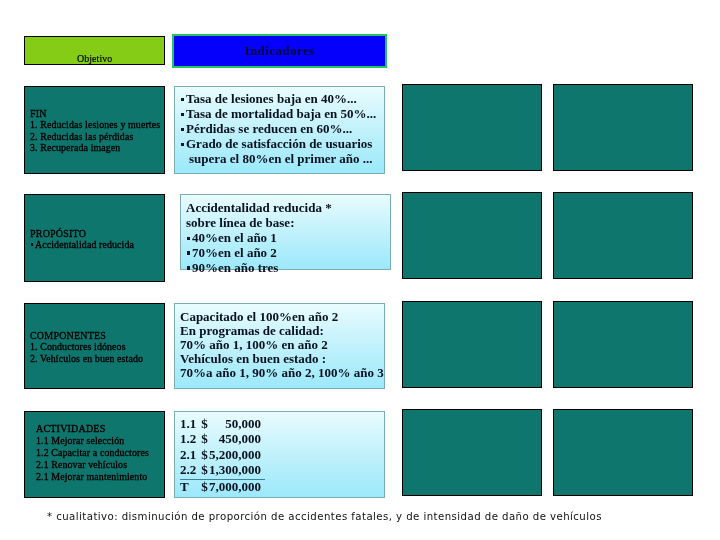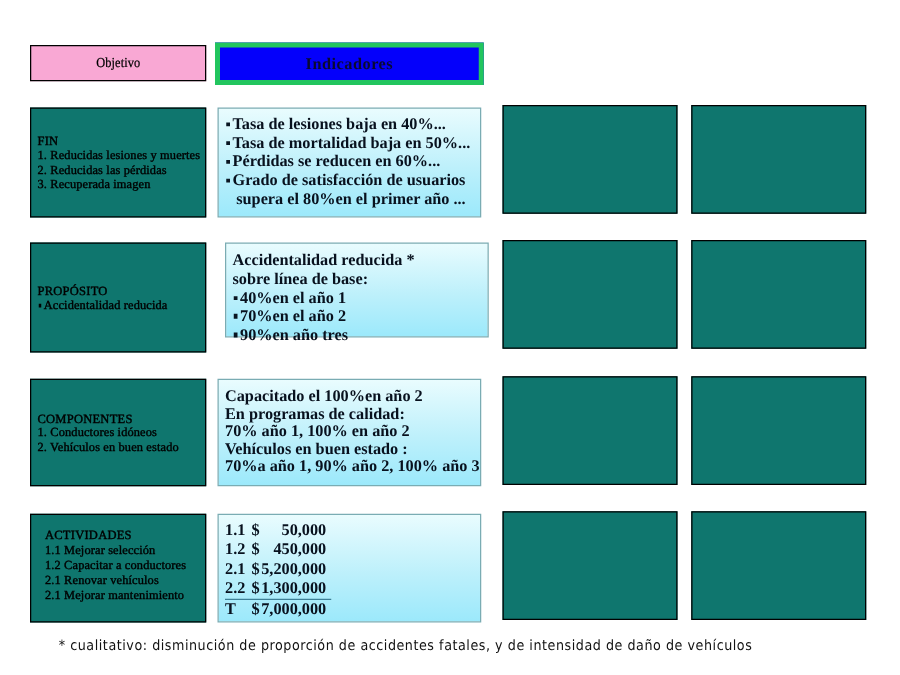--- a/index.html
+++ b/index.html
@@ -16,32 +16,32 @@
 
   
   .box-plain{
     border:1.35px solid #000;
     background:#0f766e;
     padding-left:20px;
   }
   
   .hdr-obj{
     border:1.6px solid #000;
-    background:#f9a8d4;
-    display:flex;align-items:center;justify-content:center;
+    background:#84cc16;
+    display:flex;align-items:flex-end;justify-content:center;
   }
   .hdr-obj-label{
     font-family:"Liberation Serif", serif;
     font-size:11px;color:#000;letter-spacing:.1px;
     display:inline-block;transform:scaleX(.9) translateY(-.5px);transform-origin:center;
     -webkit-text-stroke:0.18px #000;
   }
   
   .hdr-ind{
-    border:4px solid #22c55e;
+    border:2px solid #22c55e;
     background:#0400fb;
     display:flex;align-items:center;justify-content:center;
   }
   .hdr-ind-label{
     font-family:"Liberation Serif", serif;
     font-size:13px;font-weight:bold;color:#0a0a32;letter-spacing:.42px;
   }
   
   .box-cyan{
     border:1px solid #7aacb3;

